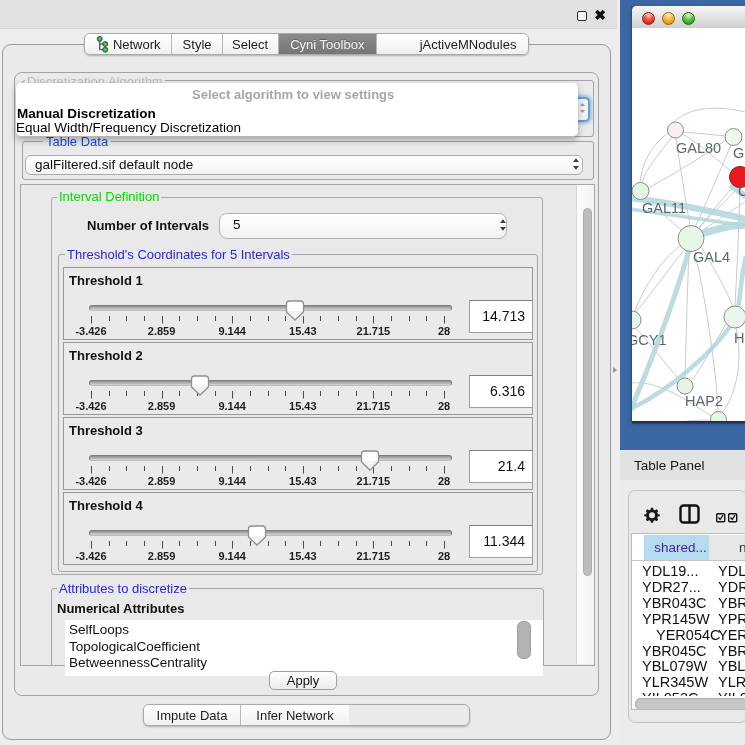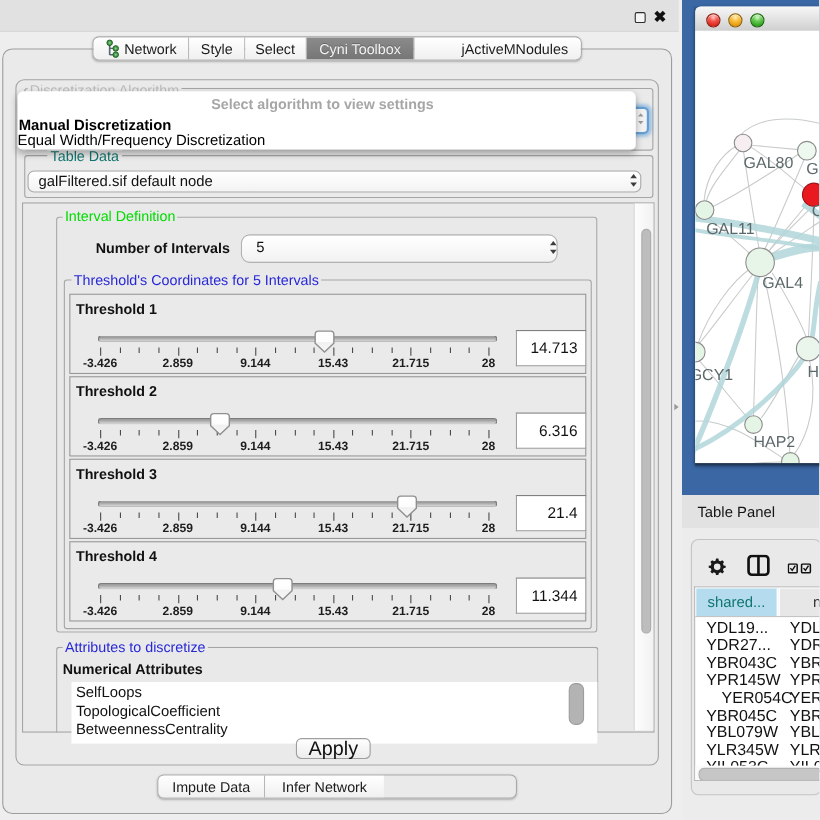--- a/index.html
+++ b/index.html
@@ -55,21 +55,21 @@
   <div class="abs" style="left:25px;top:74px;font-size:13px;color:#bcbcbc;background:#eaeaea;padding:0 2px;">Discretization Algorithm</div>
 
   <div class="abs" style="left:570px;top:97px;width:16px;height:21px;background:#f2f2f2;border:2px solid #639fd2;border-radius:5px;box-shadow:0 0 3px 2px rgba(100,160,215,0.55);">
     <svg width="14" height="19" viewBox="0 0 14 19">
         <path d="M8 7 L10.5 4 L13 7 Z" fill="#9a9a9a"></path>
         <path d="M8 11 L10.5 14 L13 11 Z" fill="#9a9a9a"></path>
       </svg>
   </div>
 
   <div class="groupbox" style="left:22px;top:141px;width:570px;height:37px;"></div>
-  <div class="abs" style="left:43px;top:134px;font-size:13px;color:#0f766e;background:#eaeaea;padding:0 3px;z-index:5;">Table Data</div>
+  <div class="abs" style="left:43px;top:134px;font-size:13px;color:#1d4ed8;background:#eaeaea;padding:0 3px;z-index:5;">Table Data</div>
   <div class="abs" style="left:25px;top:154.5px;width:556px;height:18px;background:linear-gradient(#ffffff,#f3f3f3);border:1px solid #ababab;border-radius:6px;z-index:6;"></div>
   <div class="abs" style="left:35px;top:155px;height:19px;line-height:19px;font-size:13.5px;color:#111;z-index:7;">galFiltered.sif default node</div>
   <div class="abs" style="left:571px;top:155px;z-index:7;width:10px;height:18px;">
     <svg width="10" height="18" viewBox="0 0 10 18">
       <path d="M2 7 L5 3.2 L8 7 Z" fill="#3c3c3c"></path>
       <path d="M2 11 L5 14.8 L8 11 Z" fill="#3c3c3c"></path>
     </svg>
   </div>
 
   <div class="abs" style="left:20px;top:184px;width:573px;height:480px;border:1px solid #a6a6a6;background:#e9e9e9;overflow:hidden;">
@@ -217,21 +217,21 @@
   <div class="abs" style="left:65px;top:620px;width:478px;height:56px;background:#ffffff;overflow:hidden;">
     <div style="position:absolute;left:4px;top:2px;font-size:13.5px;color:#111;">SelfLoops</div>
     <div style="position:absolute;left:4px;top:18.5px;font-size:13.5px;color:#111;">TopologicalCoefficient</div>
     <div style="position:absolute;left:4px;top:35px;font-size:13.5px;color:#111;">BetweennessCentrality</div>
     <div style="position:absolute;left:452px;top:1px;width:12px;height:36px;border-radius:6px;background:#b3b3b3;border:1px solid #9d9d9d;"></div>
   </div>
 
   <div class="abs" style="left:576px;top:185px;width:17px;height:479px;background:linear-gradient(90deg,#fdfdfd,#f2f2f2);border-left:1px solid #d9d9d9;"></div>
   <div class="abs" style="left:582.5px;top:208px;width:7px;height:366px;background:#bdbdbd;border:1px solid #ababab;border-radius:5px;"></div>
 
-  <div class="abs" style="left:269px;top:671px;width:66px;height:17px;background:linear-gradient(#ffffff,#ececec);border:1px solid #9f9f9f;border-radius:5px;text-align:center;font-size:18px;color:#111;line-height:17px;">Apply</div>
+  <div class="abs" style="left:269px;top:671px;width:66px;height:17px;background:linear-gradient(#ffffff,#ececec);border:1px solid #9f9f9f;border-radius:5px;text-align:center;font-size:13px;color:#111;line-height:17px;">Apply</div>
 
   <div class="abs" style="left:143px;top:704px;width:325px;height:20px;display:flex;border:1px solid #a9a9a9;border-radius:6px;overflow:hidden;box-shadow:0 1px 2px rgba(0,0,0,0.25);">
     <div class="seg" style="width:96px;">Impute Data</div>
     <div class="seg" style="width:108px;border-right:none;">Infer Network</div>
   </div>
 
   <div class="abs" style="left:613px;top:367px;width:0;height:0;border-top:3px solid transparent;border-bottom:3px solid transparent;border-left:4px solid #9a9a9a;"></div>
 
   <div class="abs" style="left:620px;top:0;width:125px;height:450px;background:#3b68a5;"></div>
 
@@ -323,21 +323,21 @@
   <div class="abs" style="left:716px;top:509px;">
     <svg width="23" height="10" viewBox="0 0 23 10">
       <rect x="0.7" y="0.7" width="8" height="8" rx="1" fill="none" stroke="#111" stroke-width="1.4"></rect>
       <path d="M2.5 4.5 L4.2 6.5 L7 2.2" fill="none" stroke="#111" stroke-width="1.3"></path>
       <rect x="12.7" y="0.7" width="8" height="8" rx="1" fill="none" stroke="#111" stroke-width="1.4"></rect>
       <path d="M14.5 4.5 L16.2 6.5 L19 2.2" fill="none" stroke="#111" stroke-width="1.3"></path>
     </svg>
   </div>
 
   <div class="abs" style="left:631px;top:533px;width:114px;height:175px;background:#fff;border:1px solid #b9b9b9;border-right:none;overflow:hidden;">
-    <div style="position:absolute;left:1px;top:1px;width:75px;height:25px;background:#b5dcee;border-right:2px solid #fff;box-sizing:border-box;text-align:center;font-size:13.5px;color:#0f766e;line-height:25px;">shared...</div>
+    <div style="position:absolute;left:12px;top:1px;width:75px;height:25px;background:#b5dcee;border-right:2px solid #fff;box-sizing:border-box;text-align:center;font-size:13.5px;color:#4c1d95;line-height:25px;">shared...</div>
     <div style="position:absolute;left:77px;top:1px;width:40px;height:25px;background:#e7e7e7;font-size:13.5px;color:#333;line-height:25px;padding-left:30px;">n</div>
     <div style="position:absolute;left:0px;top:26px;width:114px;height:1px;background:#c4c4c4;"></div>
     <div id="tablerows">
         <div style="position:absolute;left:10px;top:29px;font-size:14.5px;color:#111;">YDL19...</div>
         <div style="position:absolute;left:86px;top:29px;font-size:14.5px;color:#111;">YDL1</div>
         <div style="position:absolute;left:10px;top:44.9px;font-size:14.5px;color:#111;">YDR27...</div>
         <div style="position:absolute;left:86px;top:44.9px;font-size:14.5px;color:#111;">YDR2</div>
         <div style="position:absolute;left:10px;top:60.8px;font-size:14.5px;color:#111;">YBR043C</div>
         <div style="position:absolute;left:86px;top:60.8px;font-size:14.5px;color:#111;">YBR0</div>
         <div style="position:absolute;left:10px;top:76.7px;font-size:14.5px;color:#111;">YPR145W</div>

